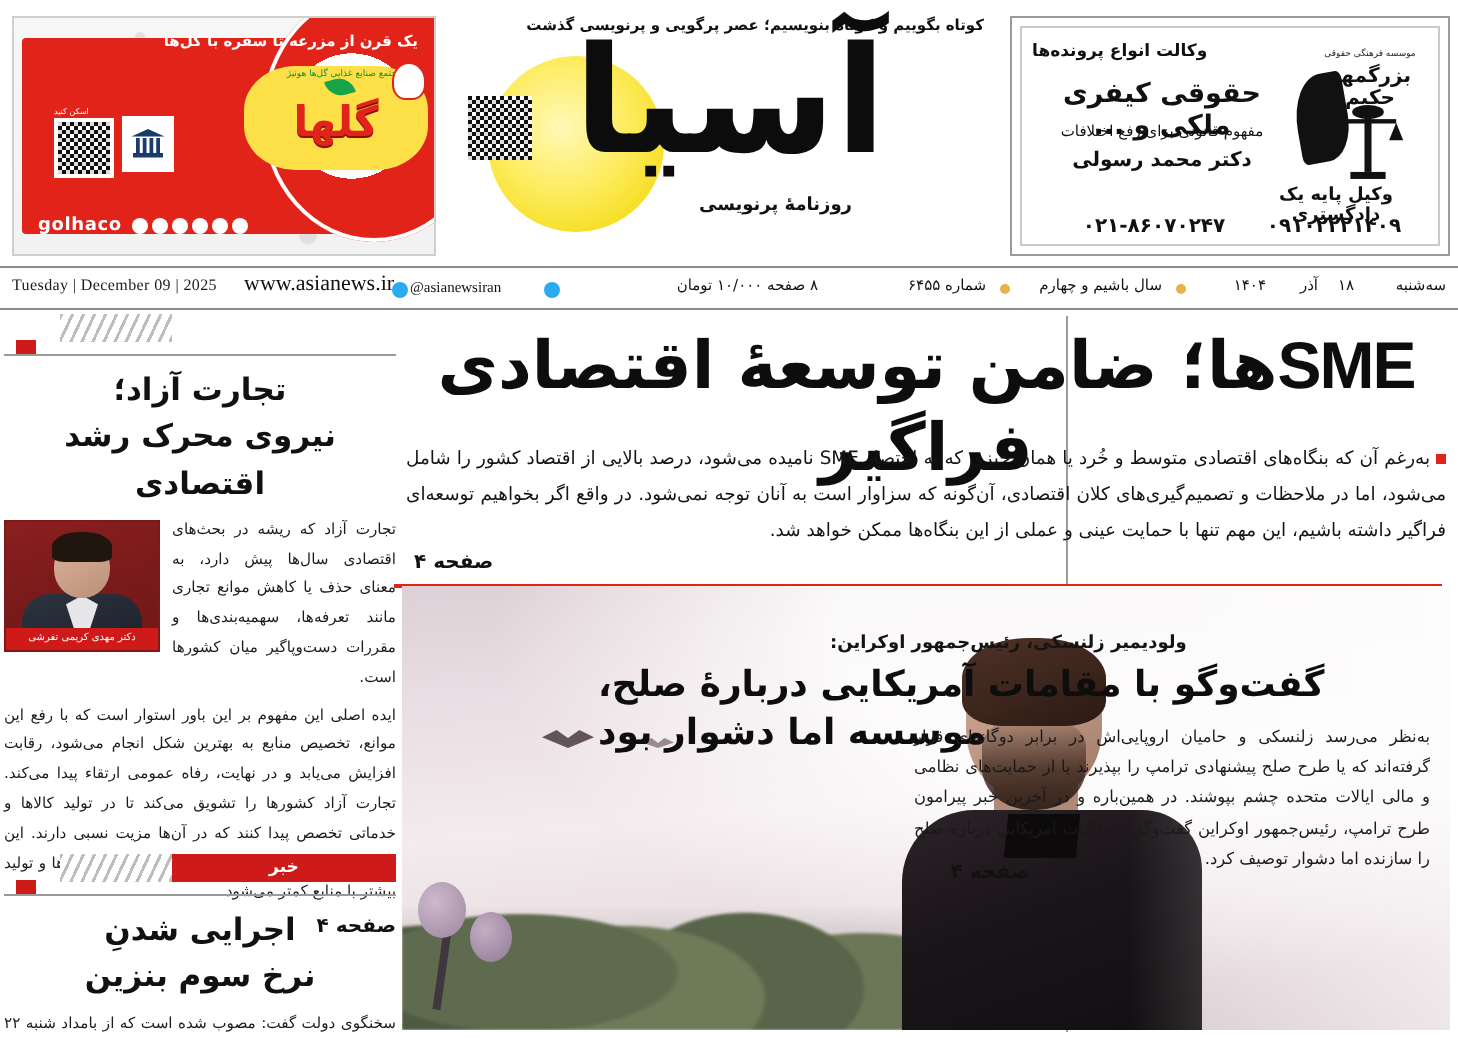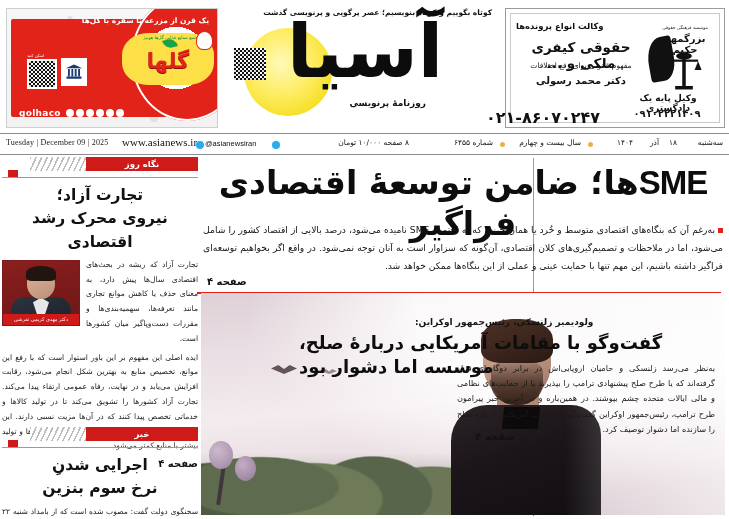--- a/index.html
+++ b/index.html
@@ -131,33 +131,33 @@
   .law-scale{position:absolute;right:16px;top:26px;width:36px;height:44px;}
   .law-wing{
     position:absolute;right:44px;top:14px;width:26px;height:44px;
     background:#111;border-radius:60% 10% 50% 10%;transform:rotate(-10deg);
   }
   .law-l1{position:absolute;right:76px;top:12px;width:132px;text-align:left;font-size:8.5px;font-weight:bold;}
   .law-l2{position:absolute;right:76px;top:30px;width:134px;text-align:center;font-size:13.5px;font-weight:bold;}
   .law-l3{position:absolute;right:76px;top:52px;width:134px;text-align:center;font-size:7.5px;}
   .law-l4{position:absolute;right:76px;top:66px;width:134px;text-align:center;font-size:10px;font-weight:bold;}
   .law-l5{position:absolute;right:8px;top:84px;width:96px;text-align:center;font-size:9px;font-weight:bold;}
-  .law-p1{position:absolute;right:124px;top:99px;width:98px;text-align:center;font-size:16px;font-weight:bold;}
+  .law-p1{position:absolute;right:98px;top:99px;width:98px;text-align:center;font-size:10px;font-weight:bold;}
   .law-p2{position:absolute;right:8px;top:99px;width:98px;text-align:center;font-size:10px;font-weight:bold;}
 
   
   .inforule-top{position:absolute;left:0;top:133px;width:729px;height:1px;background:#8c8c8c;}
   .infobar{
     position:absolute;left:0;top:134px;width:729px;height:20px;background:#fff;
     display:flex;align-items:center;
   }
   .inforule-bot{position:absolute;left:0;top:154px;width:729px;height:1px;background:#8c8c8c;}
   .info-en{position:absolute;left:6px;top:138px;font-size:8px;font-family:"Liberation Serif",serif;color:#1a1a1a;letter-spacing:.2px;direction:ltr;}
   .info-url{position:absolute;left:122px;top:136px;font-size:11px;font-family:"Liberation Serif",serif;color:#111;direction:ltr;}
-  .info-tw{position:absolute;left:205px;top:139px;font-size:7.5px;font-family:Liberation Sans, sans-serif;color:#111;direction:ltr;}
+  .info-tw{position:absolute;left:205px;top:139px;font-size:7.5px;font-family:Liberation Serif, serif;color:#111;direction:ltr;}
   .tg-dot{position:absolute;width:8px;height:8px;border-radius:50%;background:#2aabee;}
   .info-fa{position:absolute;top:138px;font-size:7.5px;color:#111;white-space:nowrap;}
   .dot-sep{position:absolute;top:142px;width:5px;height:5px;border-radius:50%;background:#e8b24a;}
 
   
   .main{position:absolute;left:0;top:155px;width:729px;height:364px;}
   .vrule{position:absolute;left:533px;top:158px;width:1px;height:358px;background:#9a9a9a;}
 
   
   .lead{position:absolute;right:4px;top:4px;width:524px;}
@@ -399,21 +399,21 @@
   <div class="info-url">www.asianews.ir</div>
   <span class="tg-dot" style="left:196px;top:141px;"></span>
   <div class="info-tw">@asianewsiran</div>
   <span class="tg-dot" style="left:272px;top:141px;"></span>
 
   <div class="info-fa" style="right:6px;">سه‌شنبه</div>
   <div class="info-fa" style="right:52px;">۱۸</div>
   <div class="info-fa" style="right:70px;">آذر</div>
   <div class="info-fa" style="right:96px;">۱۴۰۴</div>
   <span class="dot-sep" style="right:136px;"></span>
-  <div class="info-fa" style="right:148px;">سال بیست و چهارم</div>
+  <div class="info-fa" style="right:148px;">سال باشیم و چهارم</div>
   <span class="dot-sep" style="right:224px;"></span>
   <div class="info-fa" style="right:236px;">شماره ۶۴۵۵</div>
   <div class="info-fa" style="right:320px;">۸ صفحه ۱۰/۰۰۰ تومان</div>
 
   <div class="vrule"></div>
   <div class="main">
 
     <div class="lead">
       <div class="lead-title"><span class="lat">SME</span><span>ها؛ ضامن توسعهٔ اقتصادی فراگیر</span></div>
       <div class="lead-body"><span class="lead-bullet"></span><span>به‌رغم آن که بنگاه‌های اقتصادی متوسط و خُرد یا همان چیزی که به اختصار SME نامیده می‌شود، درصد بالایی از اقتصاد کشور را شامل می‌شود، اما در ملاحظات و تصمیم‌گیری‌های کلان اقتصادی، آن‌گونه که سزاوار است به آنان توجه نمی‌شود. در واقع اگر بخواهیم توسعه‌ای فراگیر داشته باشیم، این مهم تنها با حمایت عینی و عملی از این بنگاه‌ها ممکن خواهد شد.</span></div>
@@ -442,21 +442,20 @@
       <div class="ph-headline">گفت‌وگو با مقامات آمریکایی دربارهٔ صلح، موسسه اما دشوار بود</div>
       <div class="ph-body-text">به‌نظر می‌رسد زلنسکی و حامیان اروپایی‌اش در برابر دوگانه‌ای قرار گرفته‌اند که یا طرح صلح پیشنهادی ترامپ را بپذیرند یا از حمایت‌های نظامی و مالی ایالات متحده چشم بپوشند. در همین‌باره و در آخرین خبر پیرامون طرح ترامپ، رئیس‌جمهور اوکراین گفت‌وگو با مقامات آمریکایی درباره صلح را سازنده اما دشوار توصیف کرد.</div>
       <div class="ph-page">صفحه ۴</div>
     </div>
 
     <div class="side">
 
       <div class="sec" style="top:2px;">
         <div class="sec-hdr">
           <div class="stripes"></div>
-          <div class="tag">نگاه روز</div>
           <div class="sq"></div>
         </div>
         <div class="sec-rule" style="position:relative;margin-top:4px;"></div>
         <div class="sec-title">
           <div>تجارت آزاد؛</div>
           <div>نیروی محرک رشد اقتصادی</div>
         </div>
         <div class="sec-text clearfix">
           <div class="author-photo">
             <div class="ap-body"></div>

